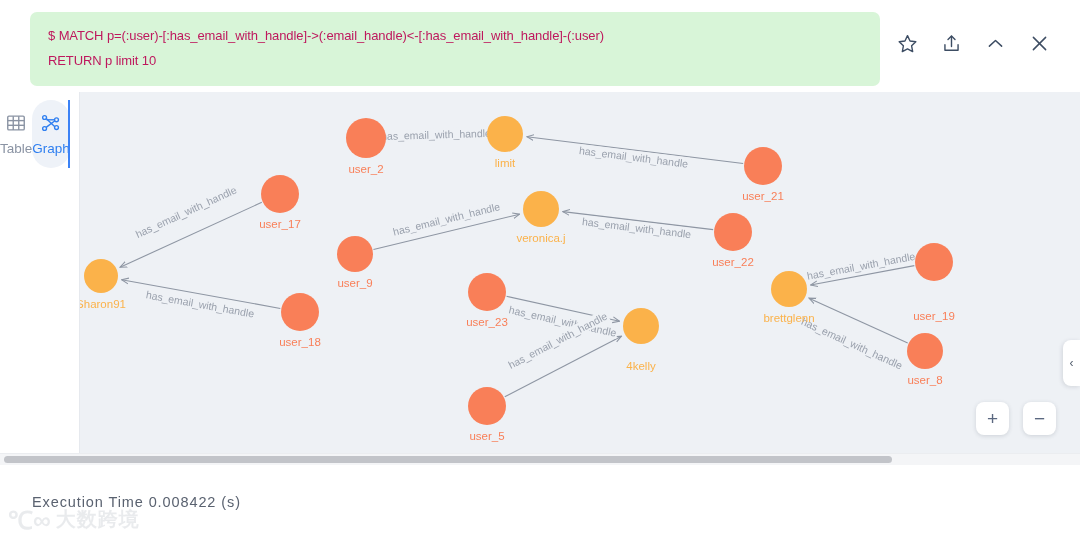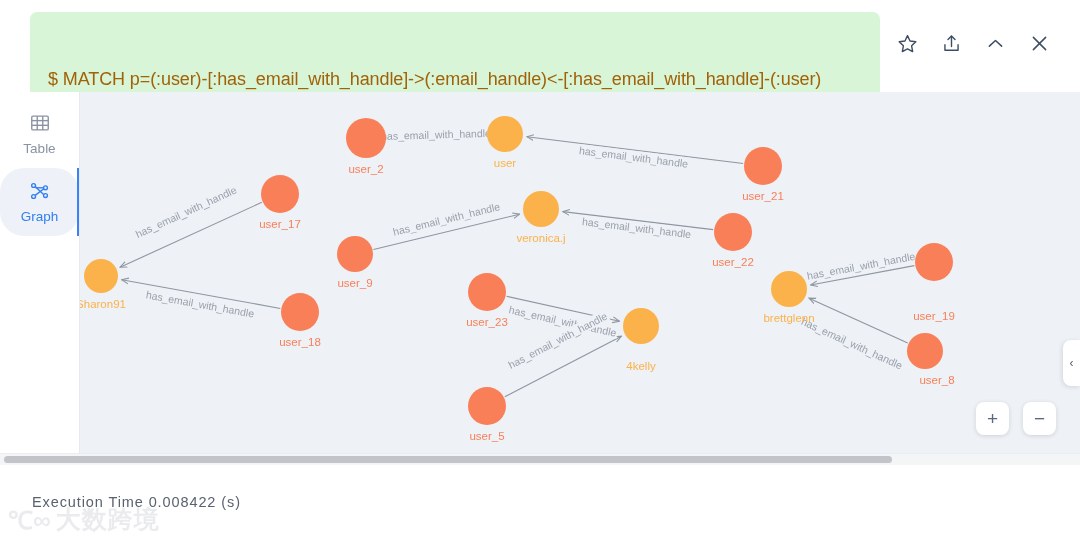--- a/index.html
+++ b/index.html
@@ -27,26 +27,25 @@
   .query-box{
     flex:1 1 auto;
     background:#d8f5d8;
     border-radius:7px;
     padding:11px 16px 13px 18px;
     box-sizing:border-box;
     min-height:62px;
     margin-right:14px;
   }
   .query-line{
-    color:#a16207;
-    font-size:18px;
+    color:#be185d;
+    font-size:13px;
     line-height:25px;
     white-space:pre;
     letter-spacing:-0.1px;
-    margin-top:44px;
   }
   .hdr-actions{
     display:flex;align-items:center;
     gap:18px;
     padding-top:18px;padding-right:14px;
   }
   .hdr-btn{
     width:26px;height:26px;
     display:flex;align-items:center;justify-content:center;
     cursor:pointer;
@@ -60,21 +59,21 @@
     display:flex;
     min-height:0;
     background:#ffffff;
     position:relative;
   }
   .sidebar{
     width:80px;flex:0 0 80px;
     background:#ffffff;
     border-right:1px solid #e6e9ee;
     box-sizing:border-box;
-    display:flex;flex-direction:column;
+    display:flex;
     padding-top:8px;
   }
   .side-item{
     height:68px;
     display:flex;flex-direction:column;
     align-items:center;justify-content:center;
     gap:7px;
     cursor:pointer;
     box-sizing:border-box;
     color:#8a93a3;
@@ -202,38 +201,39 @@
   .watermark{
     position:absolute;
     left:8px;bottom:2px;
     display:flex;align-items:center;
     gap:5px;
     opacity:.30;
     pointer-events:none;
     user-select:none;
   }
   .wm-text{
-    font-size:25px;
+    font-size:20px;
     color:#b9bec7;
     font-weight:bold;
     letter-spacing:1px;
     font-family:"DejaVu Sans", sans-serif;
   }
   .wm-mark{
     font-size:25px;color:#b9bec7;font-weight:bold;
   }
 </style>
 </head>
 <body>
 
 <div class="app">
 
   <div class="header">
     <div class="query-box">
       <div class="query-line">$ MATCH p=(:user)-[:has_email_with_handle]-&gt;(:email_handle)&lt;-[:has_email_with_handle]-(:user)</div>
+      <div class="query-line">RETURN p limit 10</div>
     </div>
     <div class="hdr-actions">
       <div class="hdr-btn">
         <svg width="21" height="21" viewBox="0 0 24 24" fill="none" stroke="currentColor" stroke-width="1.6" stroke-linejoin="round">
           <polygon points="12,3 14.9,9.2 21.5,10 16.7,14.7 17.9,21.3 12,18.1 6.1,21.3 7.3,14.7 2.5,10 9.1,9.2"></polygon>
         </svg>
       </div>
       <div class="hdr-btn">
         <svg width="21" height="21" viewBox="0 0 24 24" fill="none" stroke="currentColor" stroke-width="1.6" stroke-linecap="round" stroke-linejoin="round">
           <path d="M12 15.5V3.6"></path>
@@ -311,21 +311,21 @@
           <div class="edge-label" style="left: 557px; top: 128.5px; transform: translate(-50%, -50%) rotate(6.83101deg);">has_email_with_handle</div>
           <div class="edge-label" style="left: 110.5px; top: 143px; transform: translate(-50%, -50%) rotate(-24.6125deg);">has_email_with_handle</div>
           <div class="edge-label" style="left: 120.5px; top: 202px; transform: translate(-50%, -50%) rotate(10.2542deg);">has_email_with_handle</div>
           <div class="edge-label" style="left: 484px; top: 217px; transform: translate(-50%, -50%) rotate(12.45deg);">has_email_with_handle</div>
           <div class="edge-label" style="left: 484px; top: 274px; transform: translate(-50%, -50%) rotate(-27.451deg);">has_email_with_handle</div>
           <div class="edge-label" style="left: 781.5px; top: 183.5px; transform: translate(-50%, -50%) rotate(-10.5481deg);">has_email_with_handle</div>
           <div class="edge-label" style="left: 777px; top: 228px; transform: translate(-50%, -50%) rotate(24.5074deg);">has_email_with_handle</div>
           <div class="node user" style="left: 286px; top: 46px; width: 40px; height: 40px;"></div>
           <div class="node-label user" style="left: 286px; top: 71px;">user_2</div>
           <div class="node handle" style="left: 425px; top: 42px; width: 36px; height: 36px;"></div>
-          <div class="node-label handle" style="left: 425px; top: 65px;">user</div>
+          <div class="node-label handle" style="left: 425px; top: 65px;">limit</div>
           <div class="node user" style="left: 683px; top: 74px; width: 38px; height: 38px;"></div>
           <div class="node-label user" style="left: 683px; top: 98px;">user_21</div>
           <div class="node user" style="left: 200px; top: 102px; width: 38px; height: 38px;"></div>
           <div class="node-label user" style="left: 200px; top: 126px;">user_17</div>
           <div class="node handle" style="left: 461px; top: 117px; width: 36px; height: 36px;"></div>
           <div class="node-label handle" style="left: 461px; top: 140px;">veronica.j</div>
           <div class="node user" style="left: 653px; top: 140px; width: 38px; height: 38px;"></div>
           <div class="node-label user" style="left: 653px; top: 164px;">user_22</div>
           <div class="node user" style="left: 275px; top: 162px; width: 36px; height: 36px;"></div>
           <div class="node-label user" style="left: 275px; top: 185px;">user_9</div>
@@ -335,21 +335,21 @@
           <div class="node-label handle" style="left: 21px; top: 206px;">Sharon91</div>
           <div class="node handle" style="left: 709px; top: 197px; width: 36px; height: 36px;"></div>
           <div class="node-label handle" style="left: 709px; top: 220px;">brettglenn</div>
           <div class="node user" style="left: 407px; top: 200px; width: 38px; height: 38px;"></div>
           <div class="node-label user" style="left: 407px; top: 224px;">user_23</div>
           <div class="node user" style="left: 220px; top: 220px; width: 38px; height: 38px;"></div>
           <div class="node-label user" style="left: 220px; top: 244px;">user_18</div>
           <div class="node handle" style="left: 561px; top: 234px; width: 36px; height: 36px;"></div>
           <div class="node-label handle" style="left: 561px; top: 268px;">4kelly</div>
           <div class="node user" style="left: 845px; top: 259px; width: 36px; height: 36px;"></div>
-          <div class="node-label user" style="left: 845px; top: 282px; margin-left: 12px;">user_8</div>
+          <div class="node-label user" style="left: 845px; top: 282px;">user_8</div>
           <div class="node user" style="left: 407px; top: 314px; width: 38px; height: 38px;"></div>
           <div class="node-label user" style="left: 407px; top: 338px;">user_5</div>
         </div>
 
       <div class="zoom-ctrls">
         <div class="zoom-btn">+</div>
         <div class="zoom-btn">−</div>
       </div>
     </div>
 

